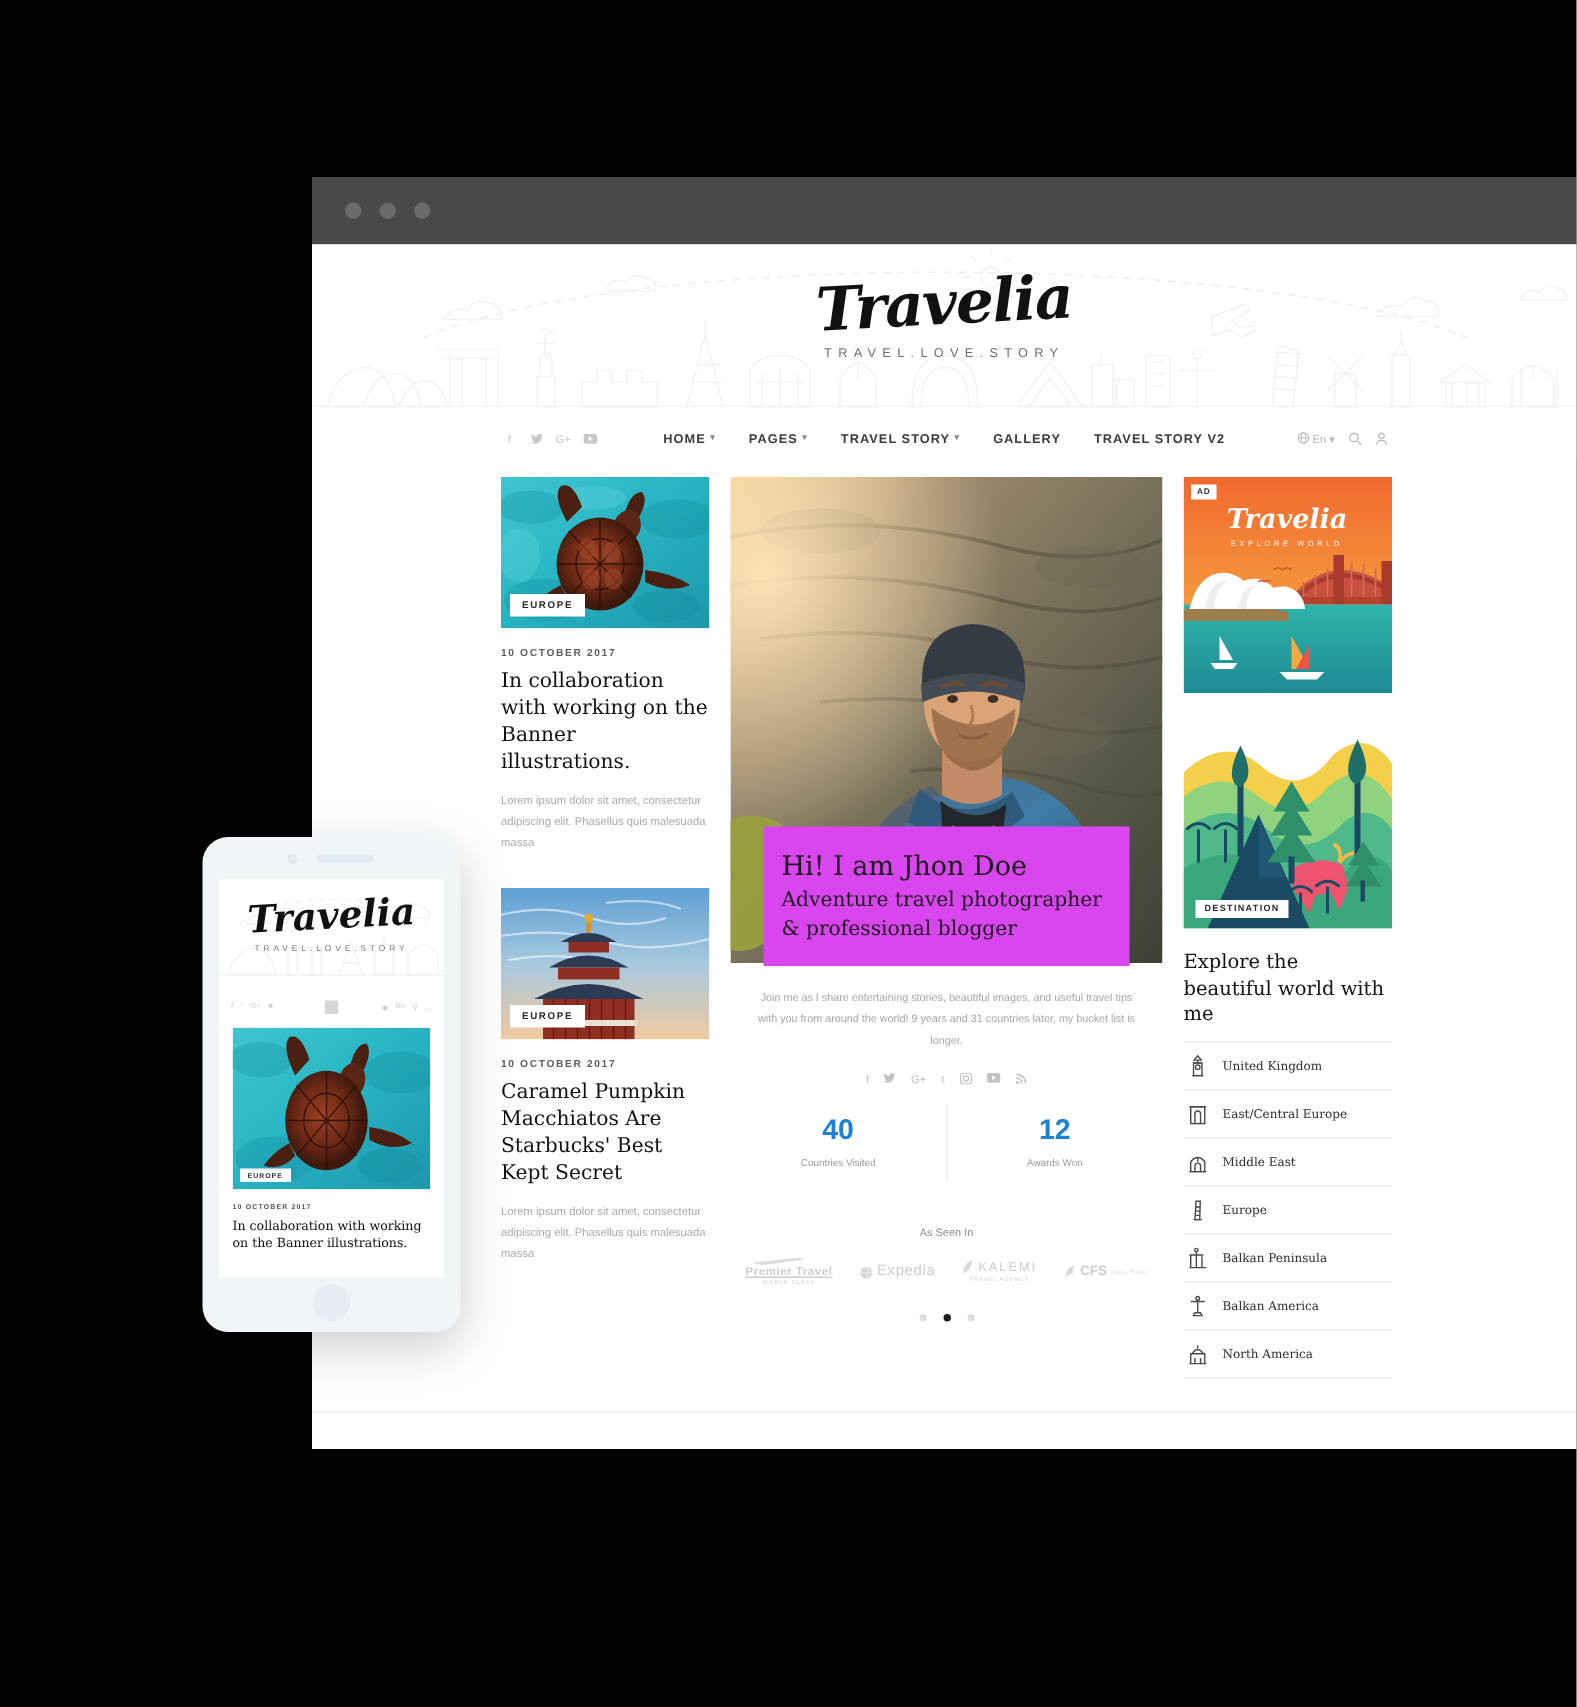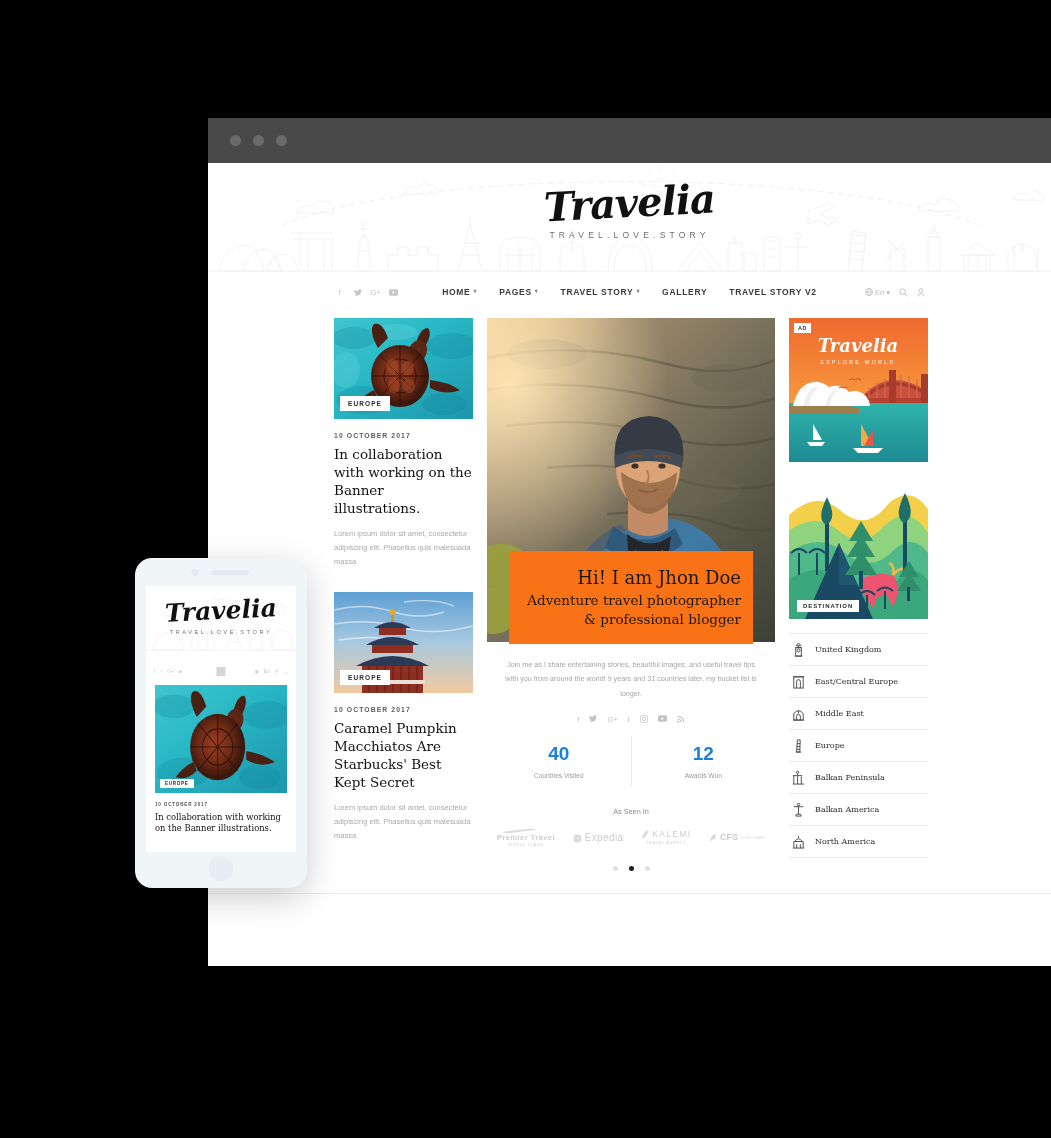--- a/index.html
+++ b/index.html
@@ -170,23 +170,23 @@
     position: relative;
     width: 288px;
   }
   .hero-photo {
     width: 288px; height: 324px;
     display: block;
   }
   .hero-card {
     position: absolute;
     left: 22px; right: 22px; bottom: -2px;
-    background: #f97316;
+    background: #d946ef;
     padding: 16px 12px 14px;
-    text-align: right;
+    text-align: left;
   }
   .hero-name {
     font-family: "DejaVu Serif", serif;
     font-size: 18px;
     color: #1a1a1a;
     line-height: 1.2;
   }
   .hero-sub {
     font-family: "DejaVu Serif", serif;
     font-size: 13.5px;
@@ -223,21 +223,21 @@
     font-weight: 700;
     color: #1a80d8;
     line-height: 1.1;
   }
   .stat-label {
     margin-top: 7px;
     font-size: 6.6px;
     color: #9b9b9b;
   }
   .seen-title {
-    margin-top: 20px;
+    margin-top: 30px;
     text-align: center;
     font-size: 7.3px;
     color: #8d8d8d;
   }
   .seen-logos {
     margin-top: 11px;
     display: flex;
     justify-content: space-between;
     align-items: center;
     padding: 0 10px;
@@ -747,21 +747,21 @@
           </div>
         </div>
 
         <div class="seen-title">As Seen In</div>
 
         <div class="seen-logos">
           <div class="seen-logo">
             <svg width="44" height="7" viewBox="0 0 60 10">
                 <path d="M4 7 L50 2 L54 4 L14 9 Z" fill="#dcdcdc"></path>
               </svg>
-            <div class="big" style="font-size:7.6px;font-weight:700;">Premier Travel</div>
+            <div class="big" style="font-size:7.6px;font-weight:700;text-decoration:underline;">Premier Travel</div>
             <span class="sml">WORLD CLASS</span>
           </div>
           <div class="seen-logo" style="display:flex;align-items:flex-end;gap:3px;">
             <svg width="9" height="9" viewBox="0 0 12 12">
                 <circle cx="6" cy="6" r="5.4" fill="#d8d8d8"></circle>
                 <path d="M1 6h10M6 1c2.5 3 2.5 7 0 10" fill="none" stroke="#efefef" stroke-width="0.9"></path>
               </svg>
             <span class="big">Expedia</span>
           </div>
           <div class="seen-logo">
@@ -890,20 +890,21 @@
             <g stroke="#1a4a63" stroke-width="2" fill="none">
               <path d="M10 100 v-22 M2 78 q8-8 16 0"></path>
               <path d="M28 100 v-22 M20 78 q8-8 16 0"></path>
               <path d="M78 142 v-22 M70 120 q8-8 16 0"></path>
               <path d="M96 134 v-18 M88 116 q8-7 16 0"></path>
             </g>
           </svg>
           <div class="dest-tag">DESTINATION</div>
         </div>
 
+        <div class="explore-title">Explore the beautiful world with me</div>
 
         <div class="dest-list">
           <div class="dest-item">
             <svg class="dest-icon" viewBox="0 0 16 18">
                 <g stroke="#4a4a4a" stroke-width="1" fill="none">
                   <rect x="5" y="7" width="6" height="9"></rect>
                   <path d="M5 7h6M4 16h8M8 7V5M5.5 5h5l-2.5-3z"></path>
                   <circle cx="8" cy="10" r="1.6"></circle>
                 </g>
               </svg>

